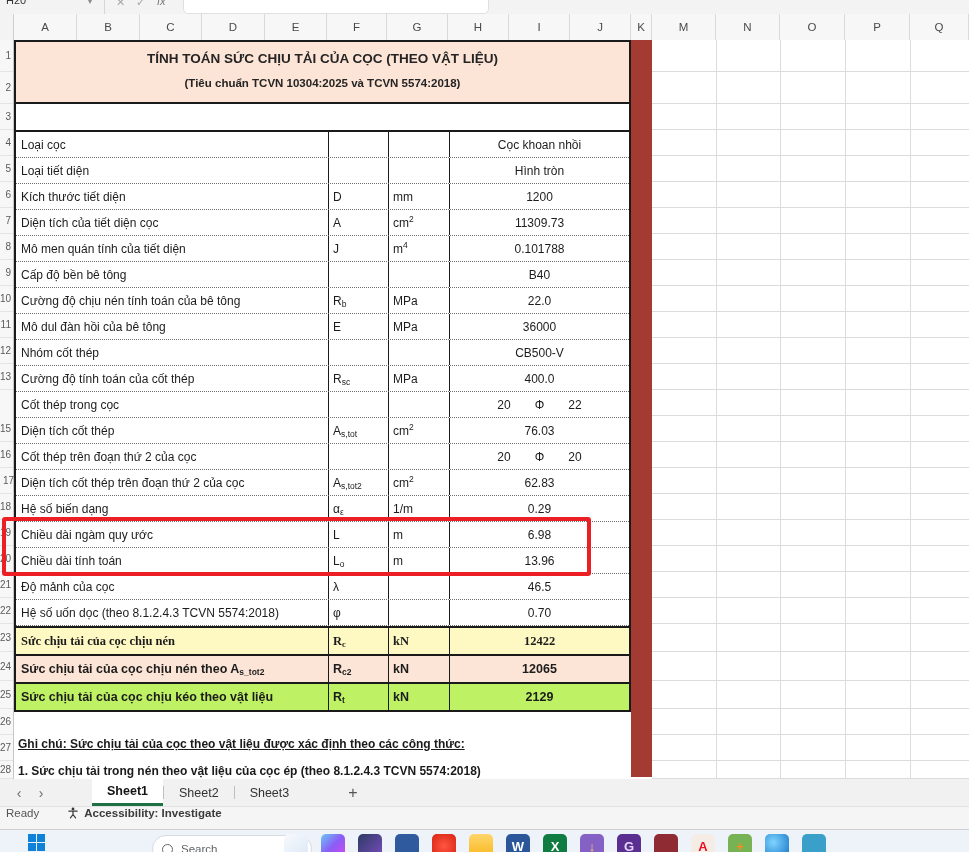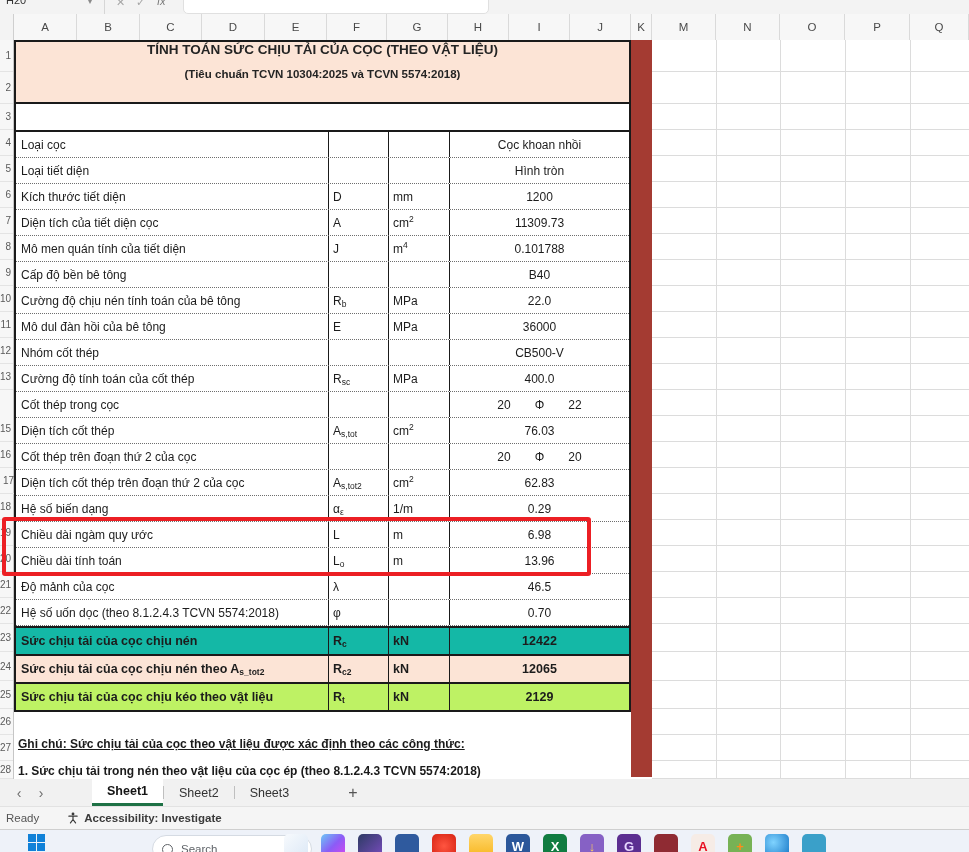--- a/index.html
+++ b/index.html
@@ -26,21 +26,21 @@
   .rowhdr{position:absolute;left:0;top:0;width:14px;height:100%;background:#f7f7f7;border-right:1px solid #c6c6c6;box-sizing:border-box;}
   .rn{box-sizing:border-box;border-bottom:1px solid #e4e4e4;font-size:10px;color:#5a5a5a;direction:rtl;overflow:hidden;padding-right:2px;display:flex;align-items:center;justify-content:flex-start;}
   .rgrid{position:absolute;left:652px;top:0;width:317px;height:100%;}
   .rrow{box-sizing:border-box;border-bottom:1px solid #dcdcdc;}
   .vline{position:absolute;top:0;width:1px;height:100%;background:#dcdcdc;}
   .kcol{position:absolute;left:631px;top:0;width:21px;height:737px;}
 
   
   .sheetTable{position:absolute;left:14px;top:0;width:617px;}
   .titleBlock{box-sizing:border-box;height:64px;border:2px solid #1a1a1a;text-align:center;}
-  .t1{font-size:13.5px;font-weight:bold;color:#242424;}
+  .t1{padding-top:9px;font-size:13.5px;font-weight:bold;color:#242424;}
   .t2{padding-top:11px;font-size:11.5px;font-weight:bold;color:#242424;}
   .gapRow{box-sizing:border-box;height:26px;background:#fff;border-left:2px solid #1a1a1a;border-right:2px solid #1a1a1a;}
   .dataTable{box-sizing:border-box;border:2px solid #1a1a1a;background:#fff;}
   .trow{display:flex;height:26px;box-sizing:border-box;border-bottom:1px dotted #6e6e6e;font-size:12px;color:#1c1c1c;}
   .trow.result{height:28px;border-top:2px solid #1a1a1a;border-bottom:none;font-weight:bold;font-size:12.5px;}
   .trow:last-child{border-bottom:none;}
   .cl{width:313px;box-sizing:border-box;border-right:1px solid #1a1a1a;display:flex;align-items:center;padding-left:5px;}
   .cs{width:60px;box-sizing:border-box;border-right:1px solid #1a1a1a;display:flex;align-items:center;padding-left:4px;}
   .cu{width:61px;box-sizing:border-box;border-right:1px solid #1a1a1a;display:flex;align-items:center;padding-left:4px;}
   .cv{flex:1;display:flex;align-items:center;justify-content:center;gap:24px;}
@@ -58,21 +58,21 @@
   .sheetbar{position:absolute;left:0;top:779px;width:969px;height:27px;background:#f1f1f1;display:flex;align-items:center;}
   .snav{width:22px;text-align:center;font-size:14px;color:#6b6b6b;}
   .snav.first{margin-left:8px;}
   .tabs{display:flex;align-items:stretch;height:100%;margin-left:40px;}
   .stab{display:flex;align-items:center;padding:0 15px;font-size:12.5px;color:#333;position:relative;}
   .stab.active{background:#fff;font-weight:bold;color:#141414;border-bottom:3px solid #1e7145;box-sizing:border-box;}
   .tsep{width:1px;height:13px;background:#bfbfbf;align-self:center;}
   .addtab{margin-left:44px;font-size:16px;color:#555;}
 
   
-  .statusbar{position:absolute;left:0;top:806px;width:969px;height:24px;background:#f5f5f5;border-top:1px solid #e2e2e2;border-bottom:1px solid #cfcfcf;display:flex;align-items:center;box-sizing:border-box;}
+  .statusbar{position:absolute;left:0;top:806px;width:969px;height:24px;background:#f5f5f5;border-top:1px solid #e2e2e2;border-bottom:1px solid #cfcfcf;display:flex;align-items:flex-start;box-sizing:border-box;}
   .ready{margin-left:6px;font-size:11.5px;color:#555;}
   .acc{display:flex;align-items:center;margin-left:28px;gap:5px;}
   .acc-txt{font-size:11.5px;font-weight:600;color:#3a3a3a;}
 
   
   .taskbar{position:absolute;left:0;top:830px;width:969px;height:22px;background:#eef2f9;overflow:hidden;}
   .winlogo{position:absolute;left:28px;top:4px;width:17px;height:17px;display:grid;grid-template-columns:8px 8px;grid-template-rows:8px 8px;gap:1px;}
   .winlogo div{background:#1081d8;}
   .spill{position:absolute;left:152px;top:5px;width:158px;height:26px;background:#fff;border:1px solid #d5dbe3;border-radius:14px;display:flex;align-items:center;}
   .s-ic{margin-left:9px;width:9px;height:9px;border:1.6px solid #5f6368;border-radius:50%;position:relative;}
@@ -440,21 +440,21 @@
               <span>Hệ số uốn dọc (theo 8.1.2.4.3 TCVN 5574:2018)</span>
             </div>
             <div class="cs">
               <span>φ</span>
             </div>
             <div class="cu"></div>
             <div class="cv">
               <span>0.70</span>
             </div>
           </div>
-          <div class="trow result" style="background: #14b8a6;">
+          <div class="trow result" style="background: #fef9c3; font-family: Liberation Serif, serif;">
             <div class="cl">
               <span>Sức chịu tải của cọc chịu nén</span>
             </div>
             <div class="cs">
               <span>R</span>
               <span class="sub">c</span>
             </div>
             <div class="cu">
               <span>kN</span>
             </div>

